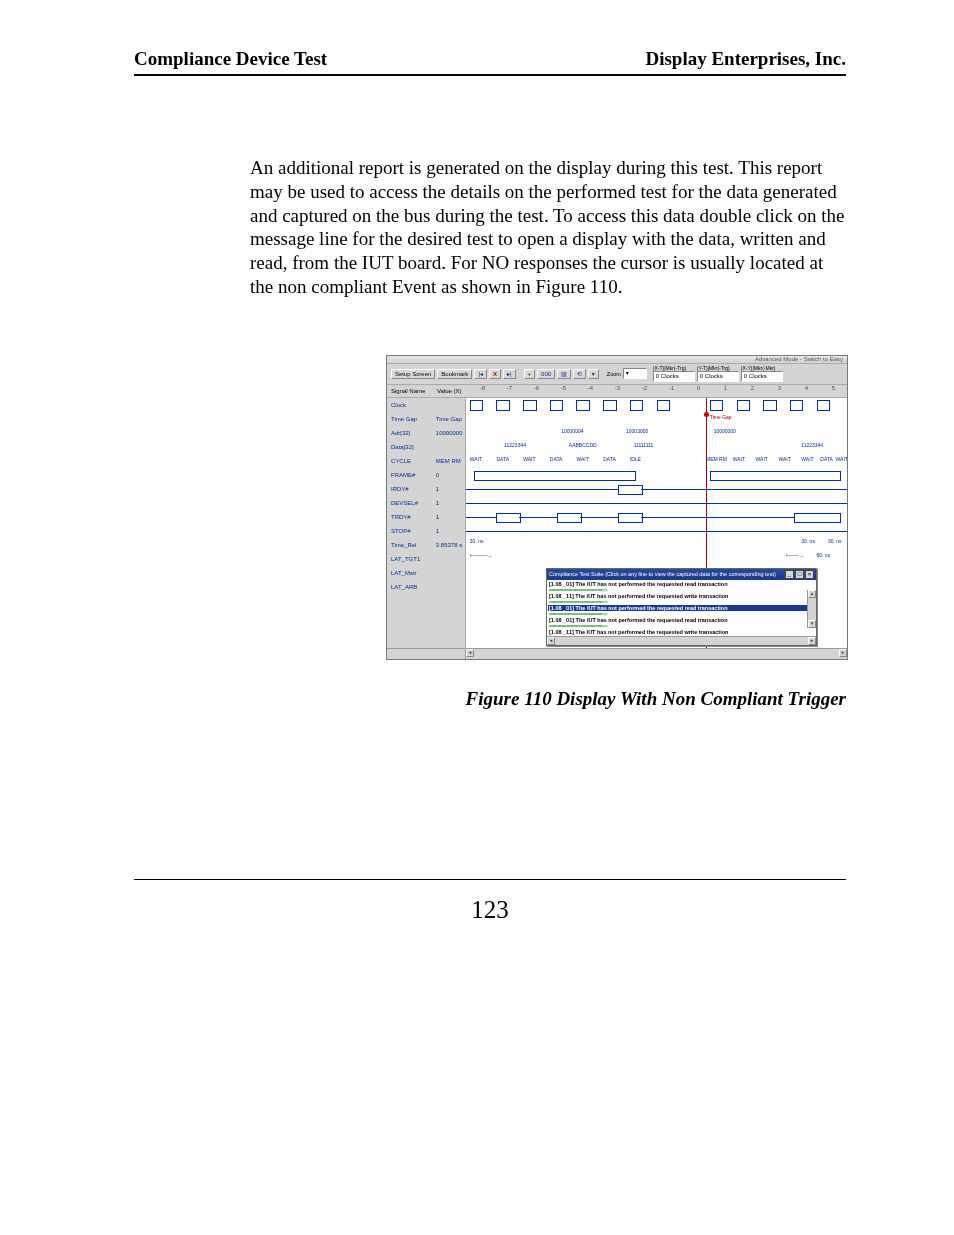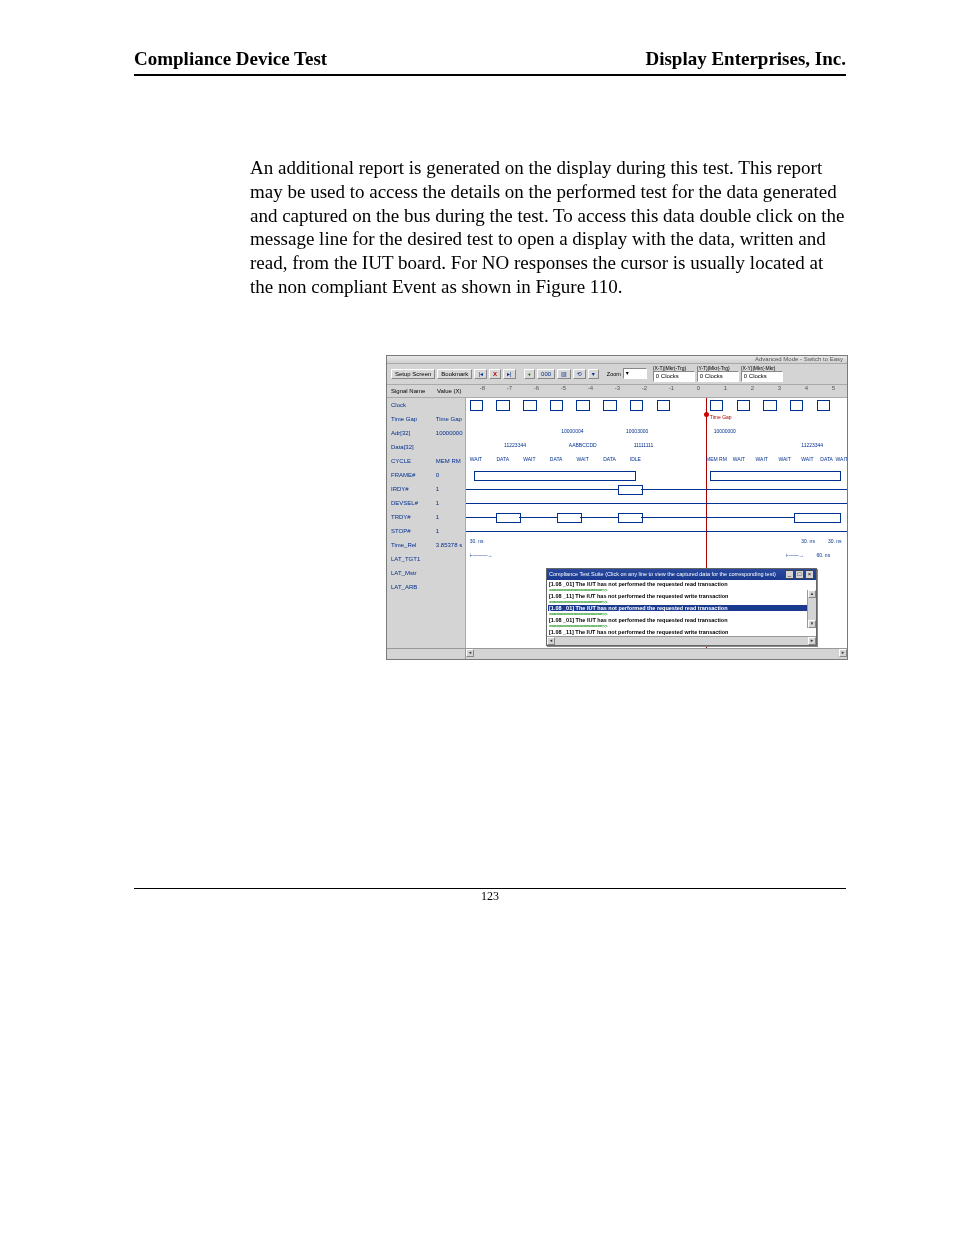--- a/index.html
+++ b/index.html
@@ -215,25 +215,25 @@
     margin-top: 28px;
     text-align: right;
     font-style: italic;
     font-weight: bold;
     font-size: 19px;
     padding-right: 0;
   }
   .footer {
     position:absolute;
     left:134px; right:108px;
-    bottom: 40px;
+    bottom: 20px;
     border-top: 1.4px solid #000;
     text-align:center;
-    font-size: 12px;
-    padding-top: 0;
+    font-size: 25px;
+    padding-top: 16px;
   }
   .time-annot {
     position:absolute; font-size:5px; color:#003090;
   }
   .arrow-mark {
     position:absolute; font-size:5px; color:#003090;
   }
 </style>
 </head>
 <body>
@@ -498,19 +498,20 @@
     </div>
 
     <div class="bottom-scrollbar">
       <div style="width:78px; border-right:1px solid #999"></div>
       <div class="scroll-btn">◂</div>
       <div style="flex:1"></div>
       <div class="scroll-btn">▸</div>
     </div>
   </div>
 
+  <div class="caption">Figure  110  Display With Non Compliant Trigger</div>
 </div>
 
 <div class="footer">
   <span>123</span>
 </div>
 
 </div>
 
 </body></html>

